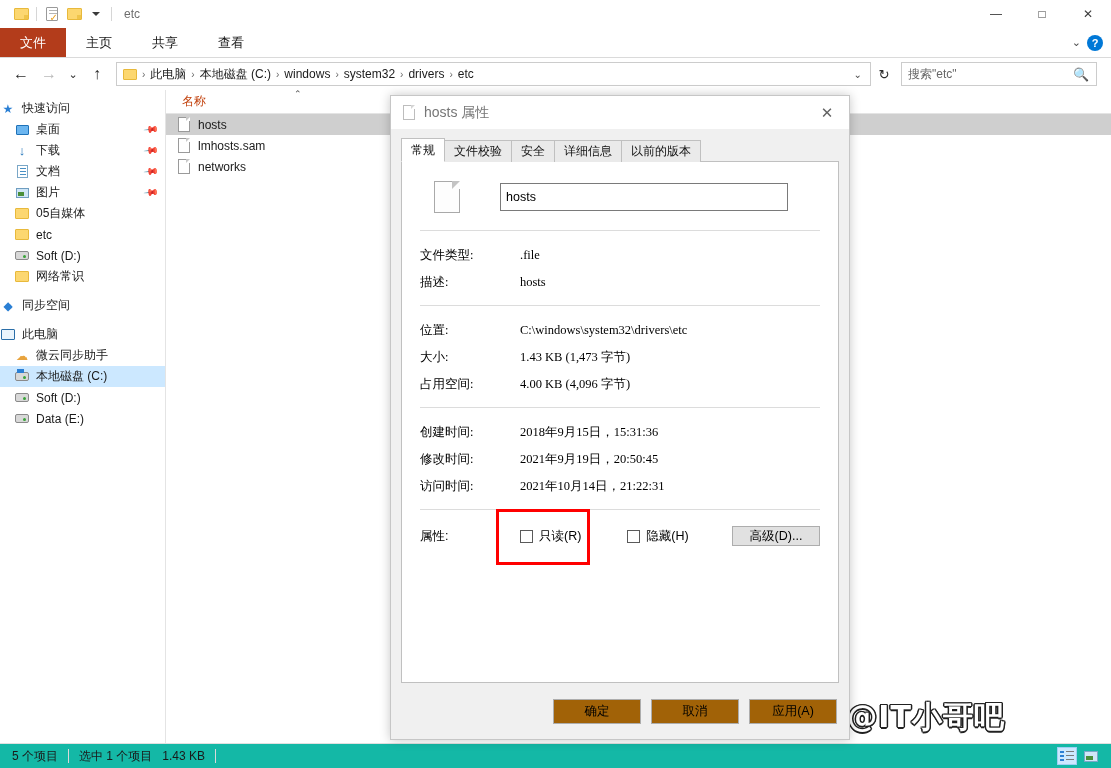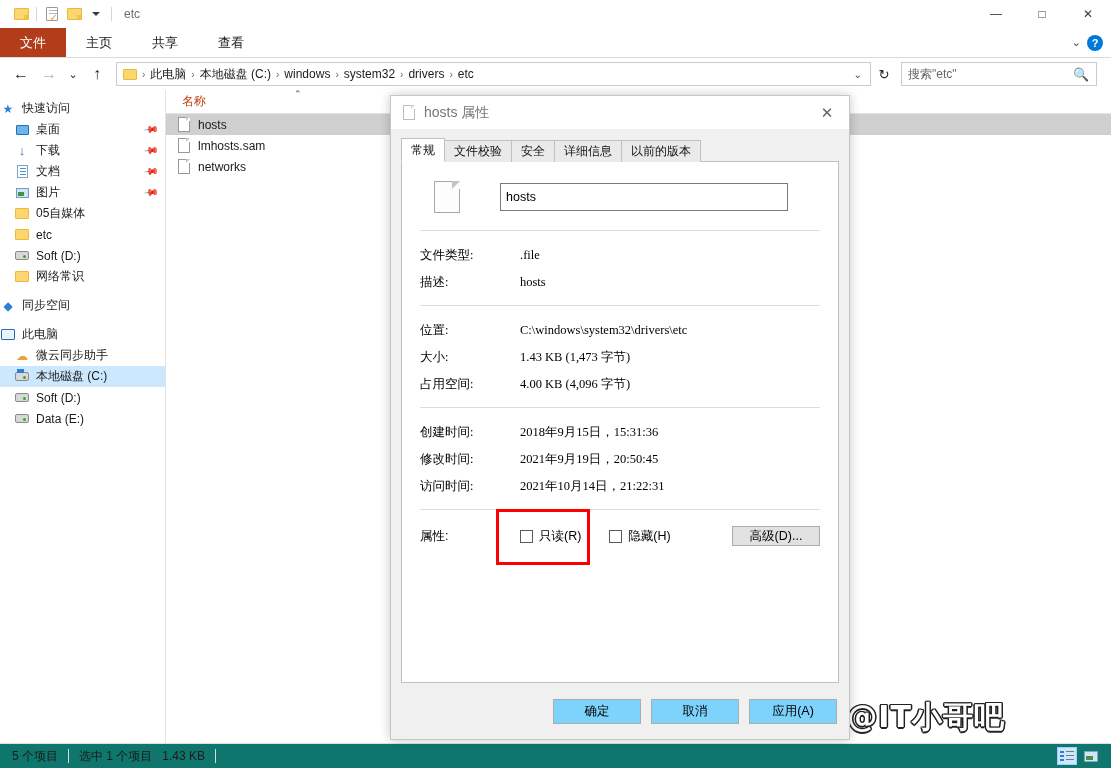--- a/index.html
+++ b/index.html
@@ -120,21 +120,21 @@
   .frow { height:21px; display:flex; align-items:center; padding-left:12px; font-size:12px; color:#1a1a1a; }
   .frow.sel { background:#cfcfcf; }
   .fico {
     width:12px;height:15px;background:#fff;border:1px solid #9a9a9a;margin-right:8px;position:relative;flex:0 0 12px;
   }
   .fico::after{content:"";position:absolute;right:-1px;top:-1px;border-width:0 0 4px 4px;border-style:solid;border-color:transparent transparent #fff #c9c9c9;}
 
   
   .statusbar {
     position:absolute; left:0; bottom:0; width:1111px; height:25px;
-    background:#0f766e; border-top:1px solid #e0e0e0; display:flex; align-items:center;
+    background:#14b8a6; border-top:1px solid #e0e0e0; display:flex; align-items:center;
     font-size:12px; color:#1a1a1a; padding-left:12px; gap:0;
   }
   .st-seg { padding-right:10px; }
   .st-div { width:1px; height:14px; background:#d9d9d9; margin-right:10px; }
   .viewicons { margin-left:auto; display:flex; gap:4px; padding-right:10px; align-items:center; }
   .vi { width:20px;height:18px;display:flex;align-items:center;justify-content:center;border:1px solid transparent; }
   .vi.act { background:#cce8ff; border-color:#9fd0f5; }
   .vi-details { width:14px;height:11px; position:relative; }
   .vi-details::before{
     content:""; position:absolute; left:0; top:0; width:4px; height:11px;
@@ -205,21 +205,21 @@
   .advbtn {
     margin-left:auto; width:88px;height:20px; background:#e1e1e1; border:1px solid #adadad;
     display:flex;align-items:center;justify-content:center; font-size:12.5px; color:#000;
   }
   .redbox {
     position:absolute; border:3px solid #FF0000; pointer-events:none;
     left: 76px; top: -12px; width: 94px; height: 56px;
   }
   .dlg-footer { height:56px; display:flex; align-items:center; justify-content:flex-end; gap:10px; padding-right:12px; }
   .dbtn {
-    width:88px;height:25px;background:#7dd3fc;border:1px solid #adadad;
+    width:88px;height:25px;background:#a16207;border:1px solid #adadad;
     display:flex;align-items:center;justify-content:center;font-size:12.5px;color:#000;
   }
 </style>
 </head>
 <body>
 
 <div id="app">
 
   <div class="titlebar">
     <div class="qat">
@@ -487,21 +487,21 @@
         </div>
 
         <div class="hr"></div>
 
         <div class="attrrow">
           <span class="plabel">属性:</span>
           <span class="cbwrap">
             <span class="cbox"></span>
             <span>只读(R)</span>
           </span>
-          <span class="cbwrap" style="margin-left:28px;">
+          <span class="cbwrap" style="margin-left:46px;">
             <span class="cbox"></span>
             <span>隐藏(H)</span>
           </span>
           <span class="advbtn">高级(D)...</span>
           <span class="redbox"></span>
         </div>
       </div>
     </div>
 
     <div class="dlg-footer">

